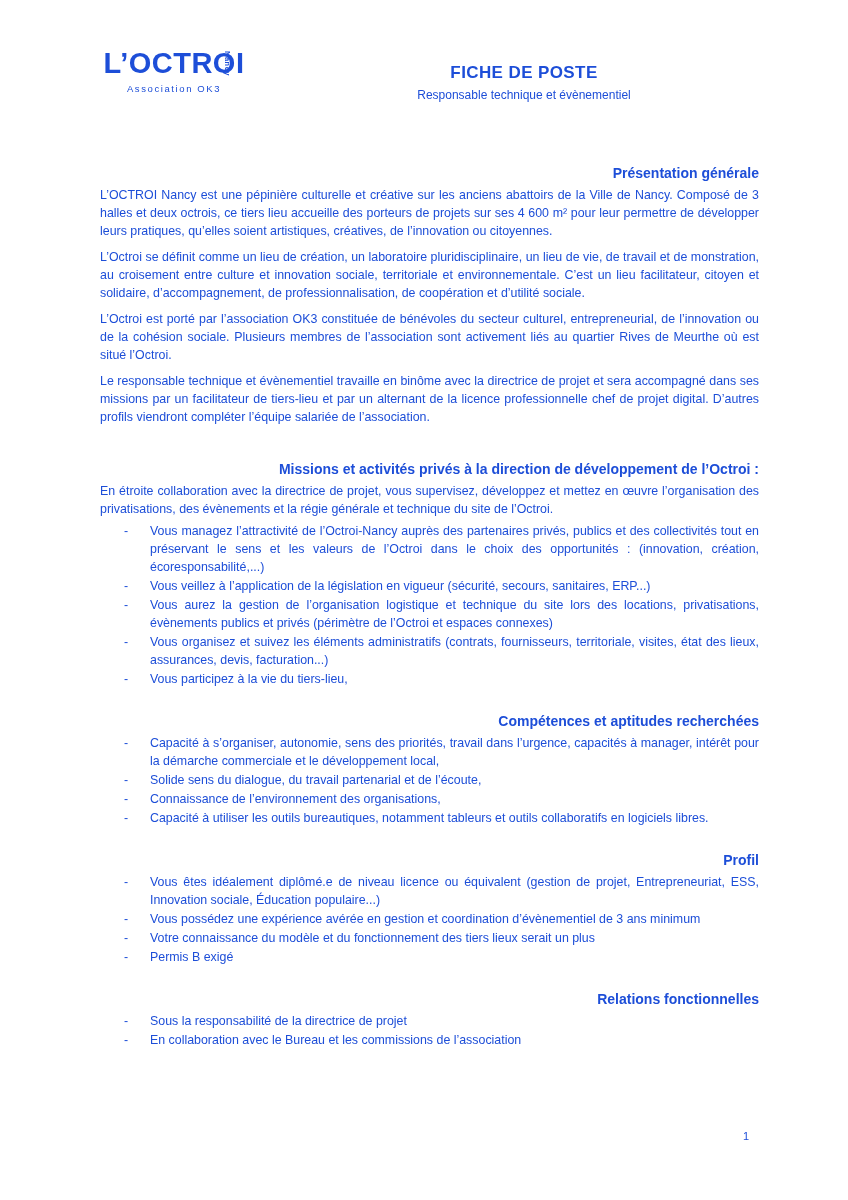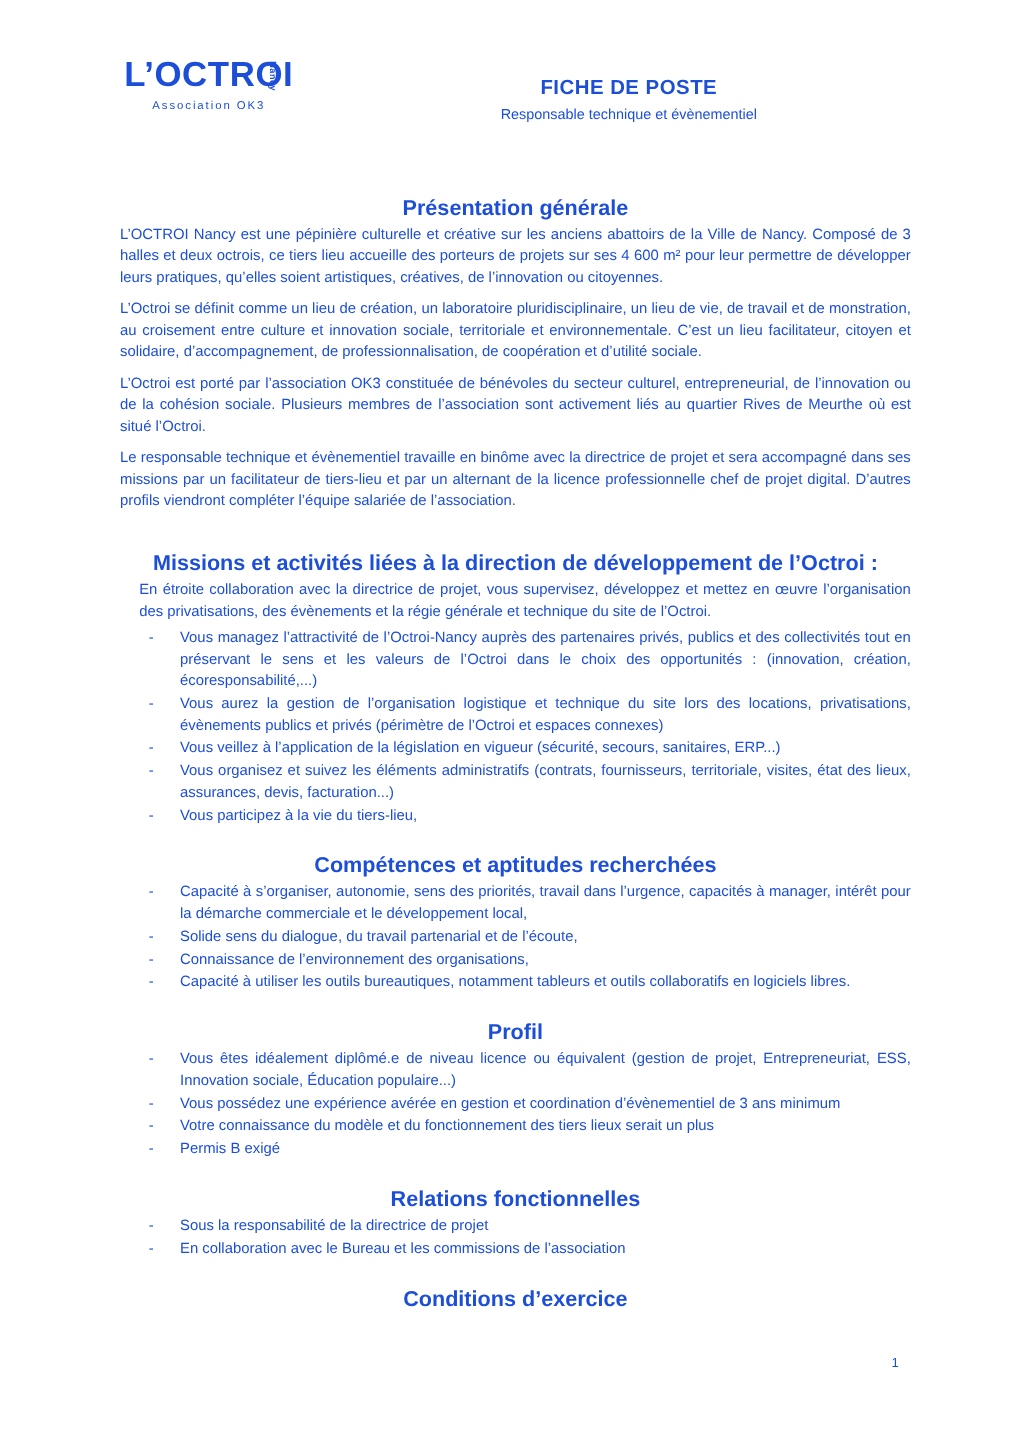--- a/index.html
+++ b/index.html
@@ -64,29 +64,29 @@
   
   .main {
     padding: 32px 89px 0 100px;
     font-size: 12.4px;
     line-height: 18px;
   }
   .section { margin-top: 24px; }
   .section:first-child { margin-top: 0; }
   .section-missions { margin-top: 34px; }
   .section-title {
-    font-size: 18px;
+    font-size: 14px;
     font-weight: 700;
     line-height: 18px;
     margin-bottom: 4px;
-    text-align: center;
+    text-align: right;
   }
   .para { text-align: justify; margin-bottom: 8px; }
   .para:last-child { margin-bottom: 0; }
-  .intro { margin-bottom: 4px; margin-left: 16px; }
+  .intro { margin-bottom: 4px; }
 
   .bullets { margin-top: 2px; }
   .bullet { display: flex; margin-left: 24px; margin-bottom: 1px; }
   .bullet-dash { flex: 0 0 26px; text-align: left; }
   .bullet-dash::before { content: "-"; }
   .bullet-text { flex: 1; text-align: justify; }
 
   
   .page-number {
     position: absolute;
@@ -116,37 +116,37 @@
 
     <div class="section">
       <div class="section-title">Présentation générale</div>
       <p class="para">L’OCTROI Nancy est une pépinière culturelle et créative sur les anciens abattoirs de la Ville de Nancy. Composé de 3 halles et deux octrois, ce tiers lieu accueille des porteurs de projets sur ses 4 600 m² pour leur permettre de développer leurs pratiques, qu’elles soient artistiques, créatives, de l’innovation ou citoyennes.</p>
       <p class="para">L’Octroi se définit comme un lieu de création, un laboratoire pluridisciplinaire, un lieu de vie, de travail et de monstration, au croisement entre culture et innovation sociale, territoriale et environnementale. C’est un lieu facilitateur, citoyen et solidaire, d’accompagnement, de professionnalisation, de coopération et d’utilité sociale.</p>
       <p class="para">L’Octroi est porté par l’association OK3 constituée de bénévoles du secteur culturel, entrepreneurial, de l’innovation ou de la cohésion sociale. Plusieurs membres de l’association sont activement liés au quartier Rives de Meurthe où est situé l’Octroi.</p>
       <p class="para">Le responsable technique et évènementiel travaille en binôme avec la directrice de projet et sera accompagné dans ses missions par un facilitateur de tiers-lieu et par un alternant de la licence professionnelle chef de projet digital. D’autres profils viendront compléter l’équipe salariée de l’association.</p>
     </div>
 
     <div class="section section-missions">
-      <div class="section-title">Missions et activités liées à la direction de développement de l’Octroi :</div>
+      <div class="section-title">Missions et activités privés à la direction de développement de l’Octroi :</div>
       <p class="para intro">En étroite collaboration avec la directrice de projet, vous supervisez, développez et mettez en œuvre l’organisation des privatisations, des évènements et la régie générale et technique du site de l’Octroi.</p>
       <div class="bullets">
         <div class="bullet">
           <span class="bullet-dash"></span>
           <span class="bullet-text">Vous managez l’attractivité de l’Octroi-Nancy auprès des partenaires privés, publics et des collectivités tout en préservant le sens et les valeurs de l’Octroi dans le choix des opportunités : (innovation, création, écoresponsabilité,...)</span>
         </div>
         <div class="bullet">
           <span class="bullet-dash"></span>
+          <span class="bullet-text">Vous veillez à l’application de la législation en vigueur (sécurité, secours, sanitaires, ERP...)</span>
+        </div>
+        <div class="bullet">
+          <span class="bullet-dash"></span>
           <span class="bullet-text">Vous aurez la gestion de l’organisation logistique et technique du site lors des locations, privatisations, évènements publics et privés (périmètre de l’Octroi et espaces connexes)</span>
         </div>
         <div class="bullet">
           <span class="bullet-dash"></span>
-          <span class="bullet-text">Vous veillez à l’application de la législation en vigueur (sécurité, secours, sanitaires, ERP...)</span>
-        </div>
-        <div class="bullet">
-          <span class="bullet-dash"></span>
           <span class="bullet-text">Vous organisez et suivez les éléments administratifs (contrats, fournisseurs, territoriale, visites, état des lieux, assurances, devis, facturation...)</span>
         </div>
         <div class="bullet">
           <span class="bullet-dash"></span>
           <span class="bullet-text">Vous participez à la vie du tiers-lieu,</span>
         </div>
       </div>
     </div>
 
     <div class="section">
@@ -200,21 +200,18 @@
           <span class="bullet-dash"></span>
           <span class="bullet-text">Sous la responsabilité de la directrice de projet</span>
         </div>
         <div class="bullet">
           <span class="bullet-dash"></span>
           <span class="bullet-text">En collaboration avec le Bureau et les commissions de l’association</span>
         </div>
       </div>
     </div>
 
-    <div class="section">
-      <div class="section-title">Conditions d’exercice</div>
-    </div>
 
   </div>
 
   <div class="page-number">1</div>
 
 </div>
 
 </body></html>

